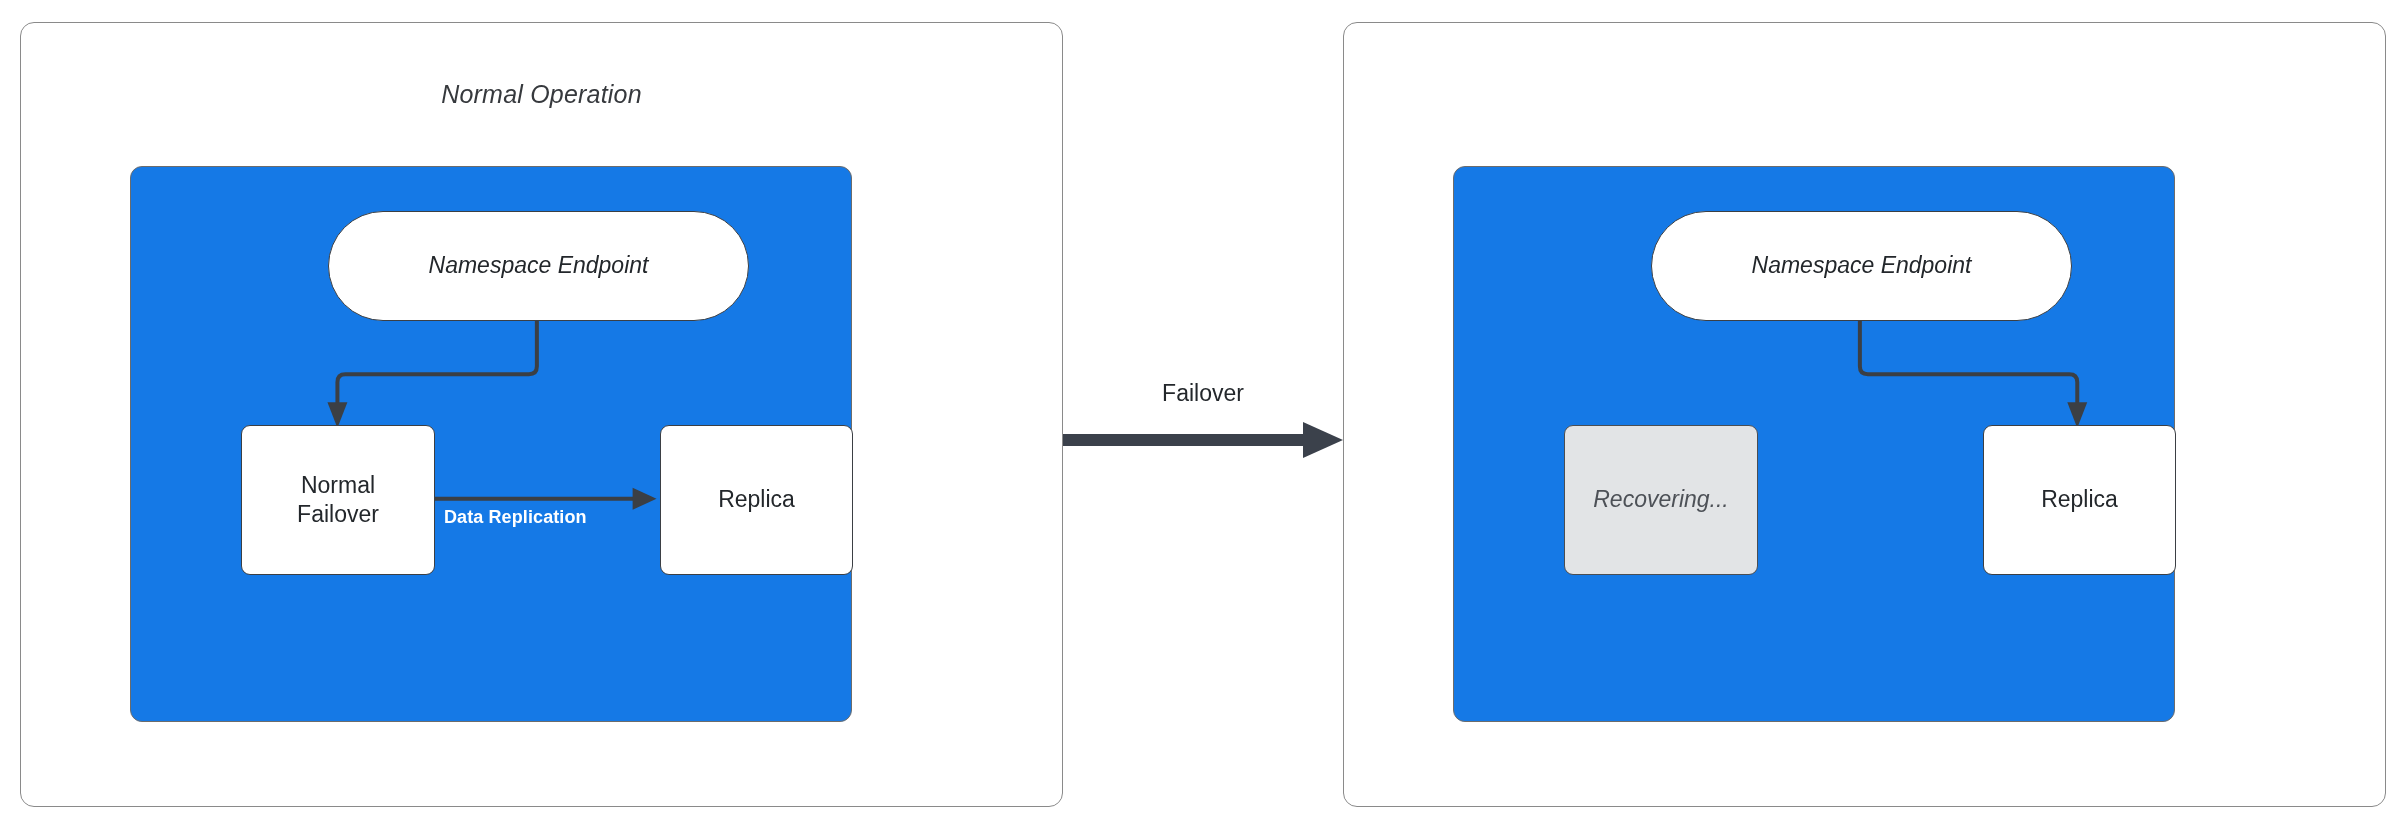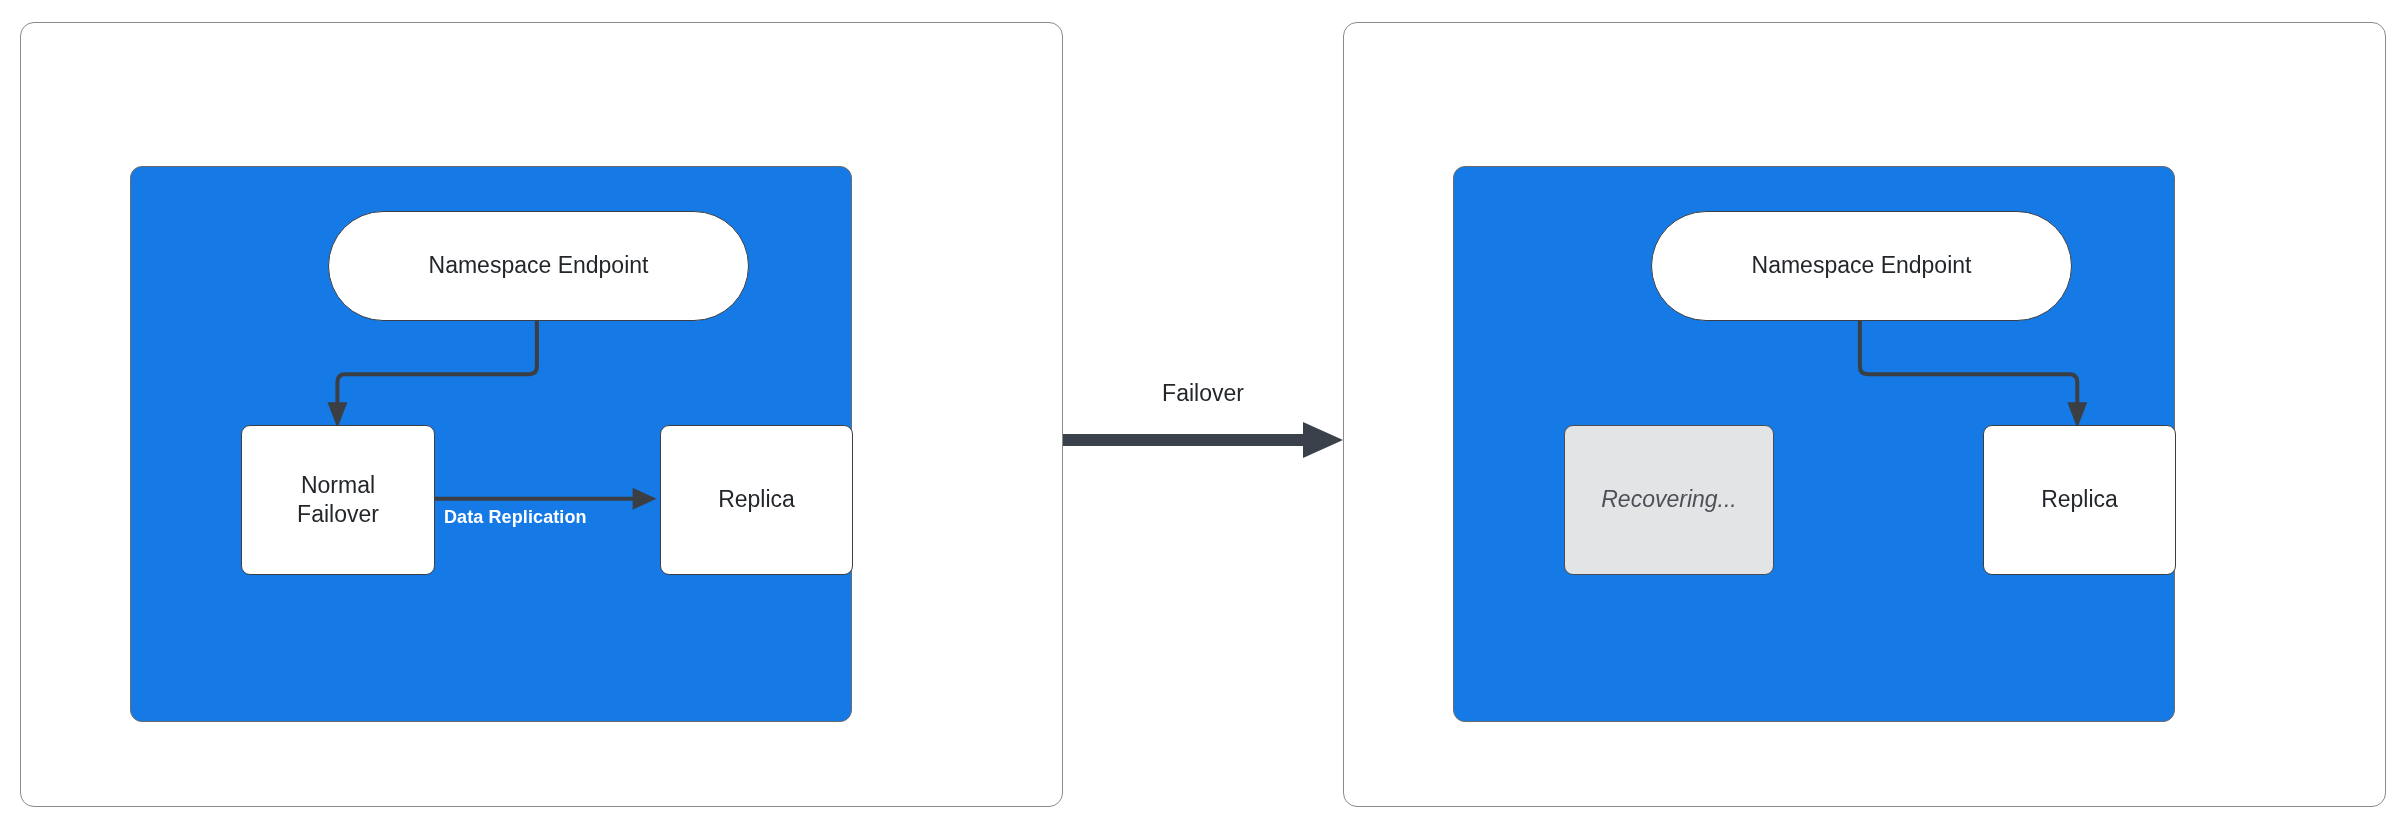--- a/index.html
+++ b/index.html
@@ -60,37 +60,37 @@
     background: #ffffff;
     border: 1.6px solid #3b3f44;
     display: flex;
     align-items: center;
     justify-content: center;
     text-align: center;
     font-size: 23px;
     color: #23272b;
     line-height: 1.28;
   }
-  .node.pill   { border-radius: 56px; }
+  .node.pill   { border-radius: 56px; font-style: italic; }
   .node.rect   { border-radius: 9px; }
   .node.ghost  {
     background: #e2e4e6;
     border-color: #4a4e53;
     color: #4d5157;
     font-style: italic;
   }
 
   
   #ep-left      { left: 197px; top: 44px;  width: 421px; height: 110px; }
   #primary-left { left: 110px; top: 258px; width: 194px; height: 150px; }
   #replica-left { left: 529px; top: 258px; width: 193px; height: 150px; }
 
   
   #ep-right       { left: 197px; top: 44px;  width: 421px; height: 110px; }
-  #recover-right  { left: 110px; top: 258px; width: 210px; height: 150px; text-align: center; }
+  #recover-right  { left: 110px; top: 258px; width: 194px; height: 150px; text-align: center; }
   #replica-right  { left: 529px; top: 258px; width: 193px; height: 150px; }
 
   
   .conn-svg {
     position: absolute;
     left: 0; top: 0;
     width: 100%;
     height: 100%;
     overflow: visible;
     pointer-events: none;
@@ -142,20 +142,21 @@
   }
   .failover-shaft { fill: #3b414b; }
   .failover-head  { fill: #3b414b; }
 </style>
 </head>
 <body>
 
 <div id="stage">
 
   <div class="panel" id="panel-left">
+    <div class="panel-title">Normal Operation</div>
 
     <div class="blue-box" id="blue-left">
 
       <svg class="conn-svg" viewBox="0 0 722 556" preserveAspectRatio="none">
 
         <path class="conn-path" d="M 407 154 L 407 200 Q 407 208 399 208 L 215 208 Q 207 208 207 216 L 207 242"></path>
         <polygon class="conn-head" points="207,262 197,236 217,236"></polygon>
 
         <path class="conn-path" d="M 304 333 L 508 333"></path>
         <polygon class="conn-head" points="527,333 503,322 503,344"></polygon>

